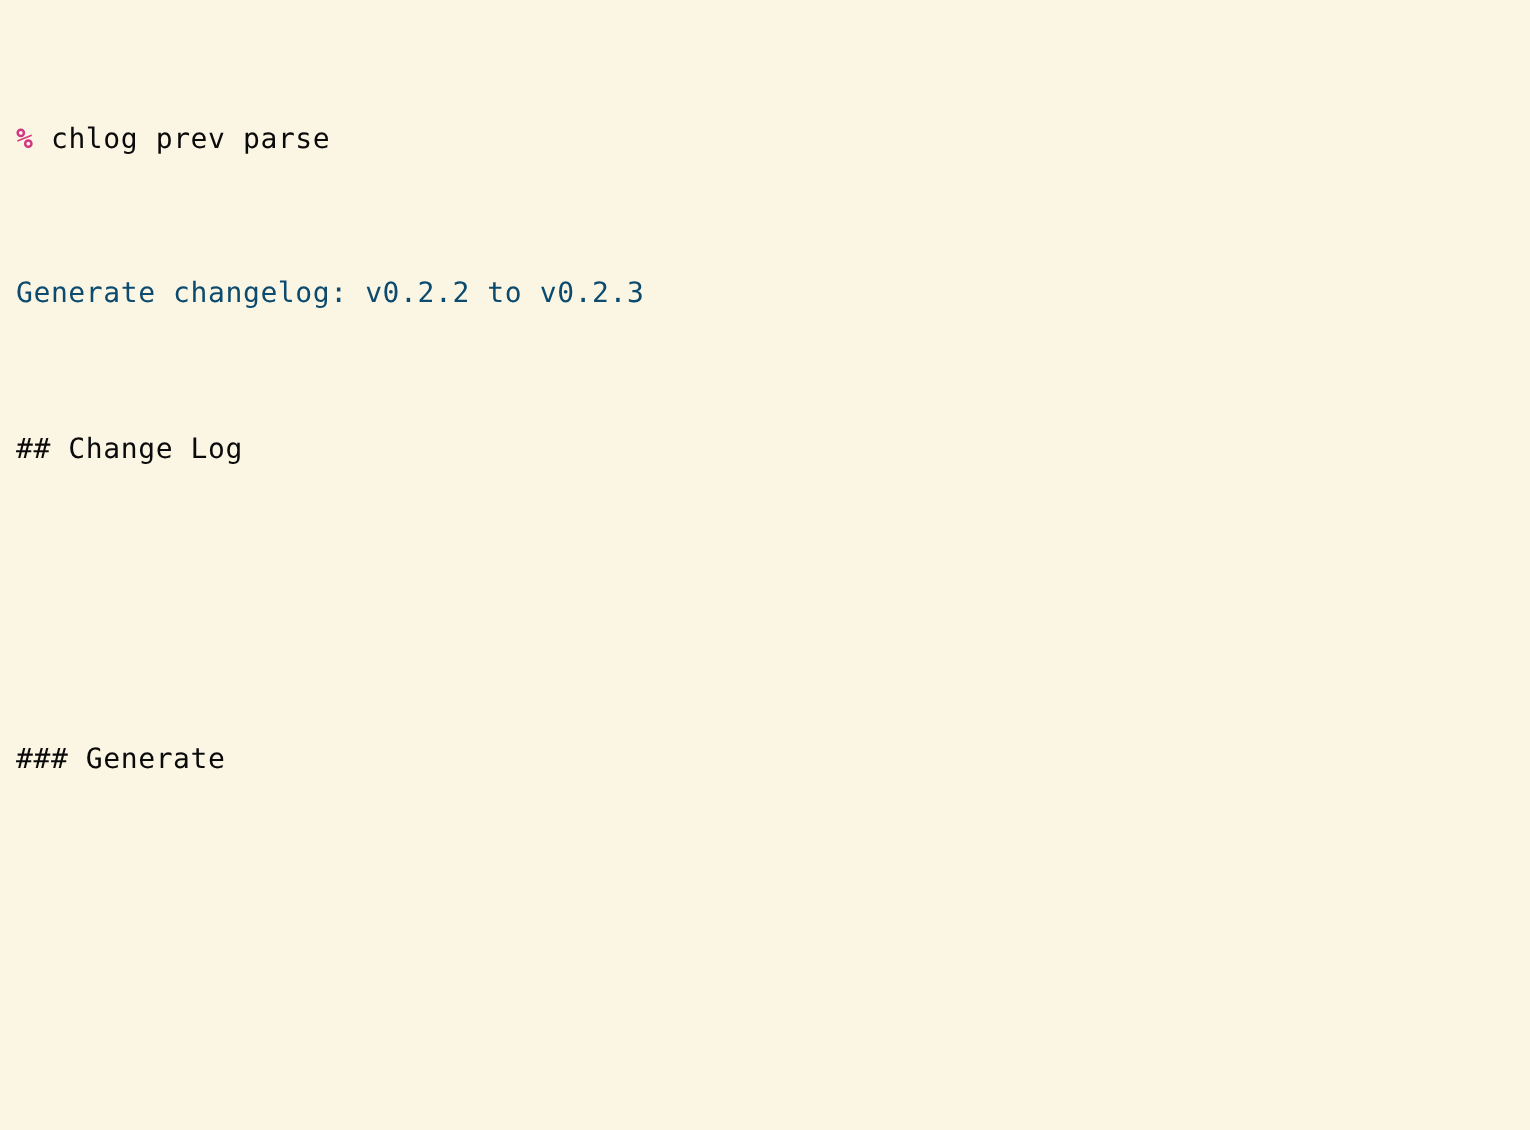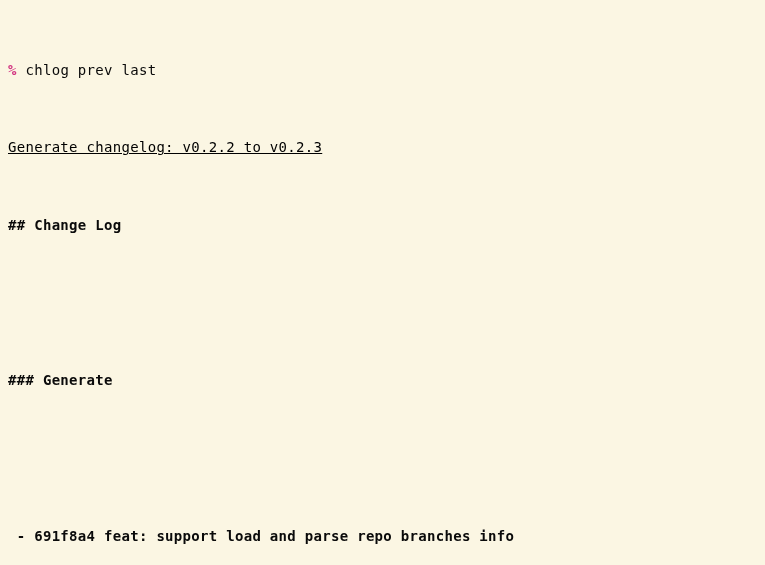--- a/index.html
+++ b/index.html
@@ -22,46 +22,43 @@
       white-space: pre;
     }
     .prompt-symbol {
       color: #d33682;
       font-weight: bold;
     }
     .command {
       color: #0a0a0a;
     }
     .generate-line {
-      color: #000000;
-      text-decoration: underline;
+      color: #0c4a6e;
     }
     .body-text {
       color: #0a0a0a;
-      font-weight: bold;
     }
     .line {
       display: block;
     }
     .blank {
       display: block;
       height: 1.85em;
     }
   </style>
 </head>
 <body>
 
 <div class="terminal">
-  <span class="line"><span class="prompt-symbol">%</span> <span class="command">chlog prev last</span></span>
+  <span class="line"><span class="prompt-symbol">%</span> <span class="command">chlog prev parse</span></span>
   <span class="line generate-line">Generate changelog: v0.2.2 to v0.2.3</span>
   <span class="line body-text">## Change Log</span>
   <span class="blank"></span>
   <span class="line body-text">### Generate</span>
   <span class="blank"></span>
-  <span class="line body-text"> - 691f8a4 feat: support load and parse repo branches info</span>
   
   
   
   
   
   
   
   
   
   

